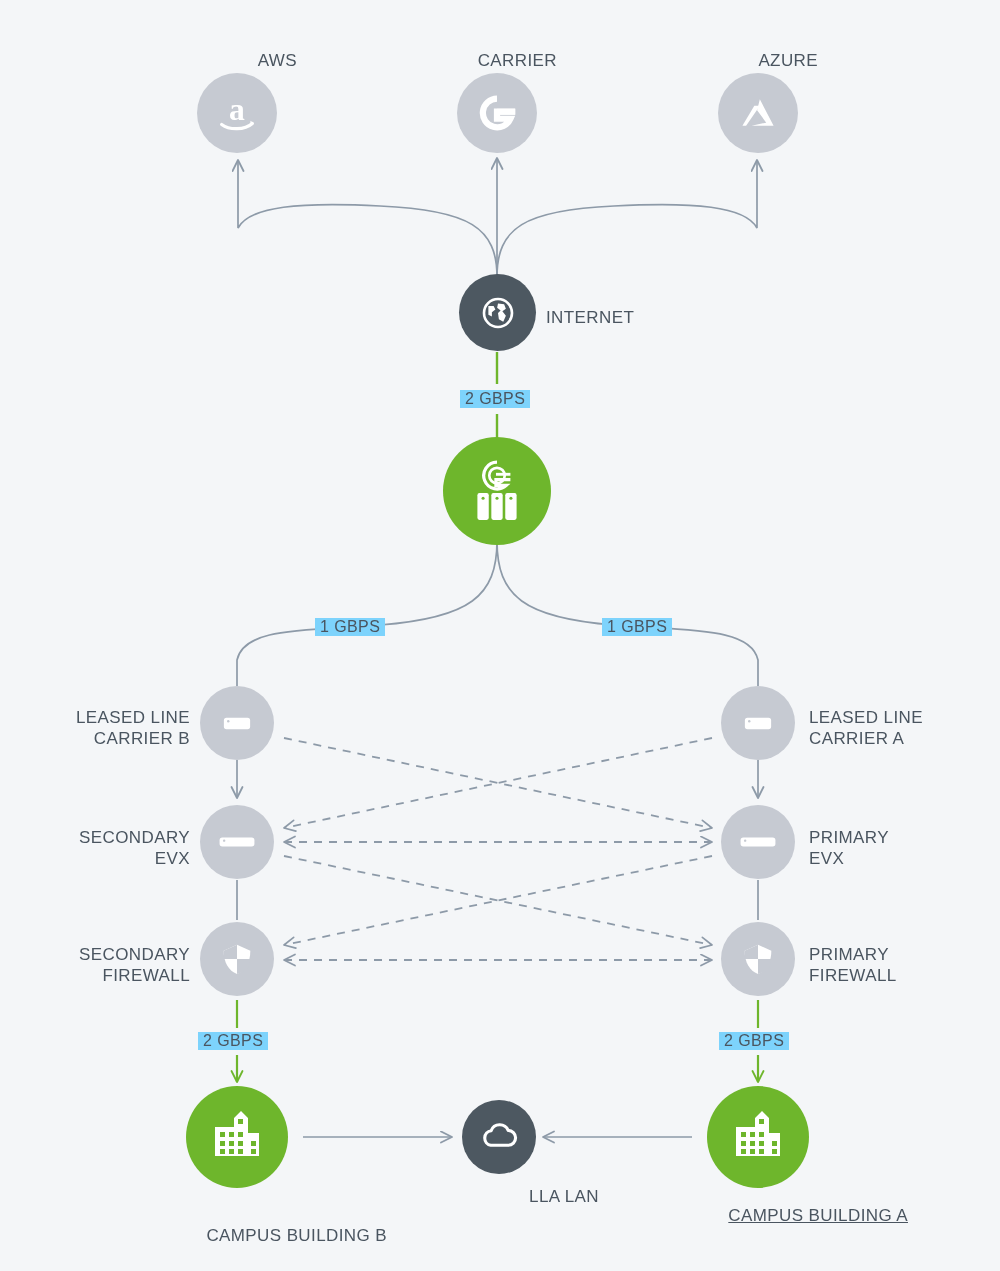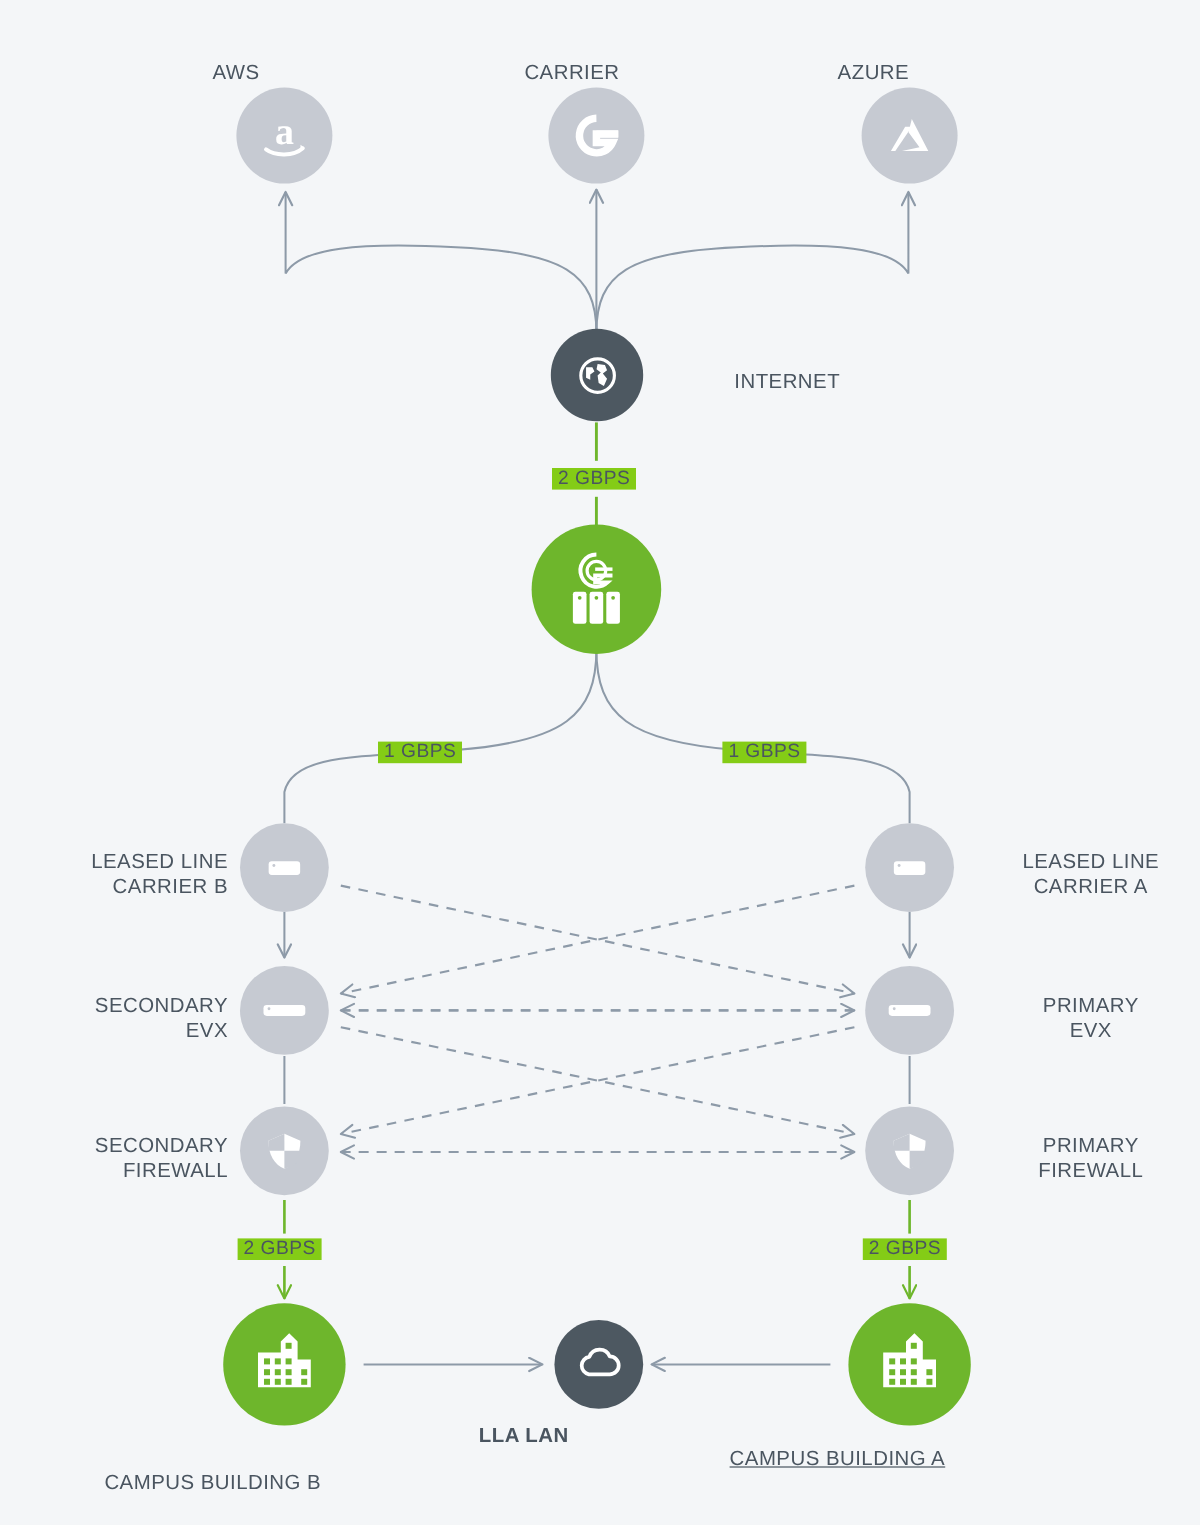--- a/index.html
+++ b/index.html
@@ -34,29 +34,29 @@
 
   .node-label {
     position: absolute;
     color: #4a5560;
     font-size: 17px;
     letter-spacing: 0.4px;
     line-height: 21px;
     white-space: pre-line;
   }
   .lbl-left   { text-align: right; }
-  .lbl-right  { text-align: center; }
-  .lbl-center { text-align: left; }
+  .lbl-right  { text-align: left; }
+  .lbl-center { text-align: right; }
 
   .edge-label {
     position: absolute;
     color: #4a5560;
     font-size: 16px;
     letter-spacing: 0.4px;
-    background: #84cc16;
+    background: #7dd3fc;
     padding: 0 5px;
     white-space: nowrap;
   }
   .icon-svg { display: block; }
 </style>
 </head>
 <body>
 
 <div id="canvas">
 
@@ -249,21 +249,21 @@
       <rect x="42" y="40" width="5" height="5" fill="#6eb62c"></rect>
     </svg>
   </div>
   <div class="node-label lbl-center" style="left:87px; top:1205px; width:300px;margin-top:20px;">CAMPUS BUILDING B</div>
 
   <div class="node dark" style="left:462px; top:1100px; width:74px; height:74px;">
     <svg class="icon-svg" width="44" height="44" viewBox="0 0 48 48">
       <path d="M15,33 A8,8 0 0,1 15.4,17.2 A10,10 0 0,1 34,16.8 A7.6,7.6 0 0,1 34,33 Z" fill="none" stroke="#ffffff" stroke-width="3.4" stroke-linejoin="round"></path>
     </svg>
   </div>
-  <div class="node-label lbl-center" style="left:399px; top:1186px; width:200px;font-weight:bold;">LLA LAN</div>
+  <div class="node-label lbl-center" style="left:399px; top:1186px; width:200px;">LLA LAN</div>
 
   <div class="node green" style="left:707px; top:1086px; width:102px; height:102px;">
     <svg class="icon-svg" width="56" height="56" viewBox="0 0 56 56">
       <path d="M6,18 L25,18 L25,9 L32,2 L39,9 L39,24 L50,24 L50,47 L6,47 Z" fill="#ffffff"></path>
       <rect x="11" y="23" width="5" height="5" fill="#6eb62c"></rect>
       <rect x="11" y="32" width="5" height="5" fill="#6eb62c"></rect>
       <rect x="11" y="40" width="5" height="5" fill="#6eb62c"></rect>
       <rect x="20" y="23" width="5" height="5" fill="#6eb62c"></rect>
       <rect x="20" y="32" width="5" height="5" fill="#6eb62c"></rect>
       <rect x="20" y="40" width="5" height="5" fill="#6eb62c"></rect>

